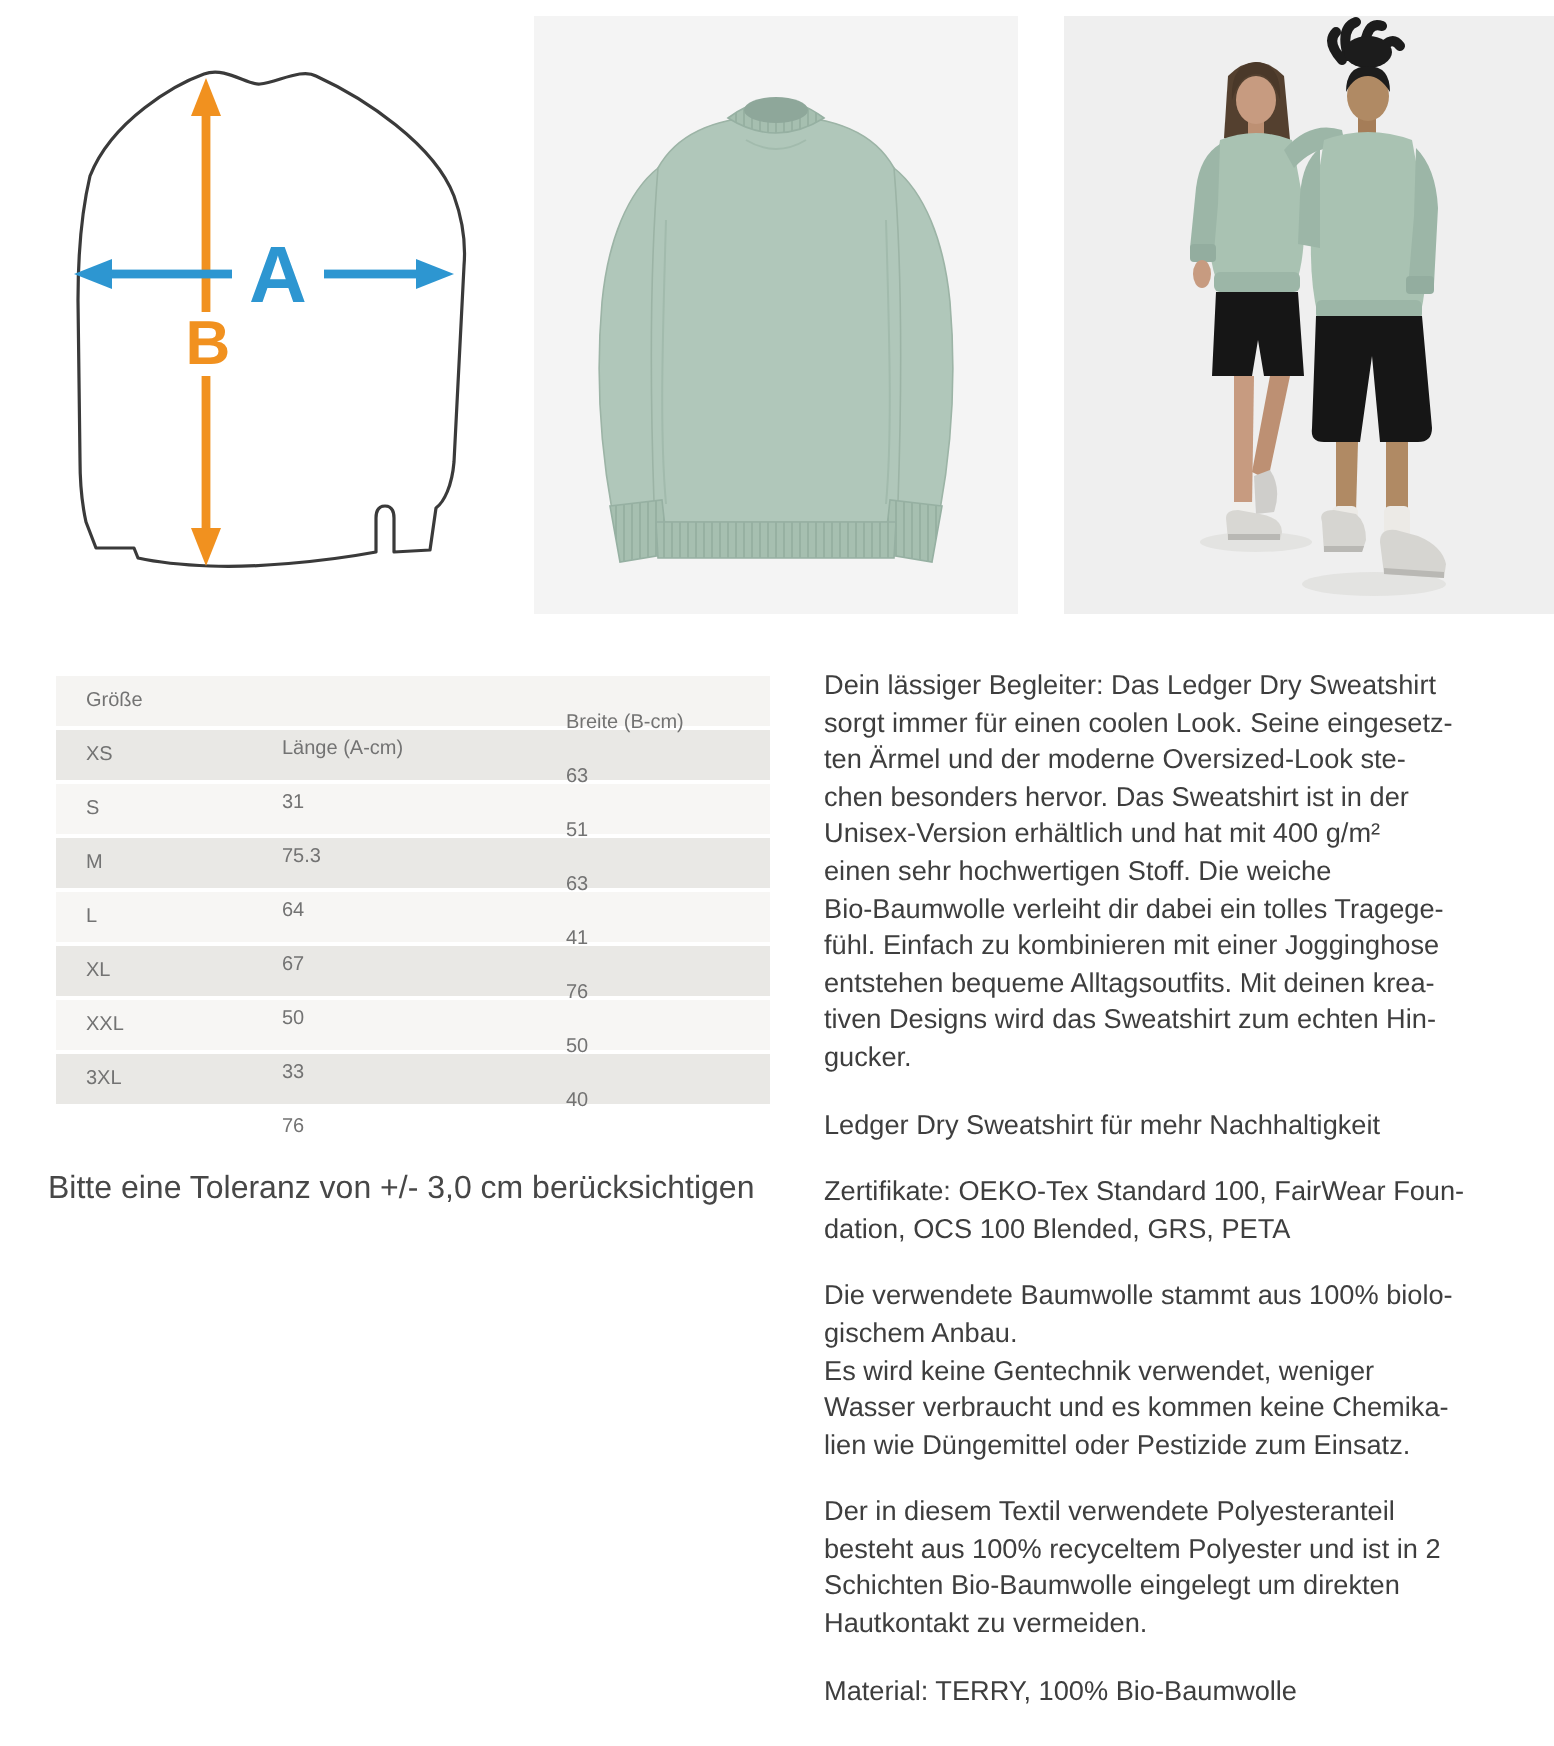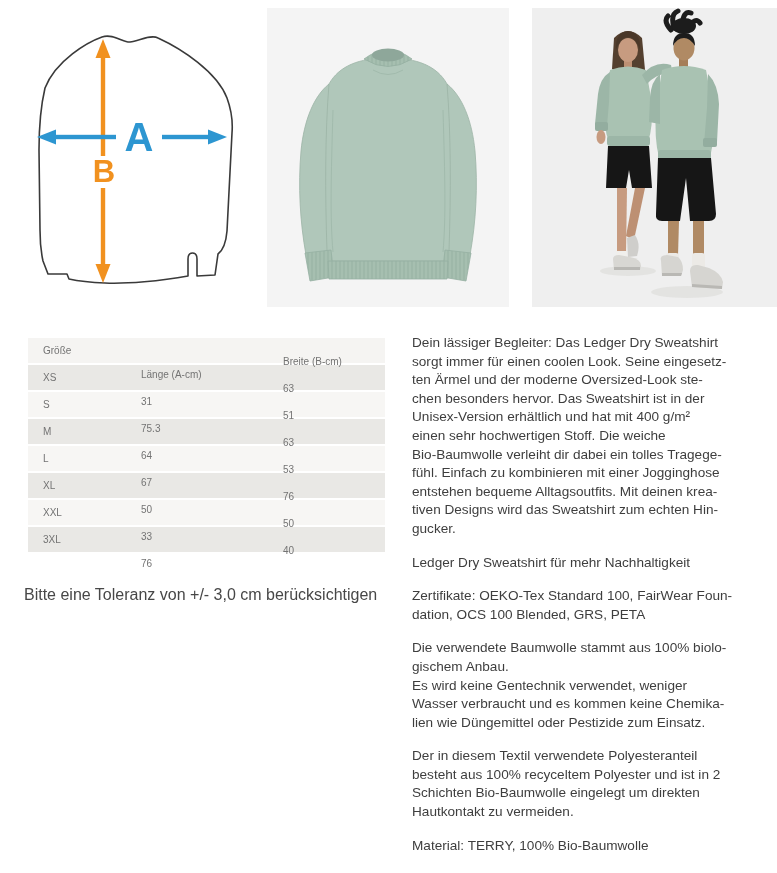--- a/index.html
+++ b/index.html
@@ -145,21 +145,21 @@
       <div class="c3">51</div>
     </div>
     <div class="t-row odd">
       <div class="c1">M</div>
       <div class="c2">64</div>
       <div class="c3">63</div>
     </div>
     <div class="t-row">
       <div class="c1">L</div>
       <div class="c2">67</div>
-      <div class="c3">53</div>
+      <div class="c3">41</div>
     </div>
     <div class="t-row odd">
       <div class="c1">XL</div>
       <div class="c2">50</div>
       <div class="c3">76</div>
     </div>
     <div class="t-row">
       <div class="c1">XXL</div>
       <div class="c2">33</div>
       <div class="c3">50</div>

